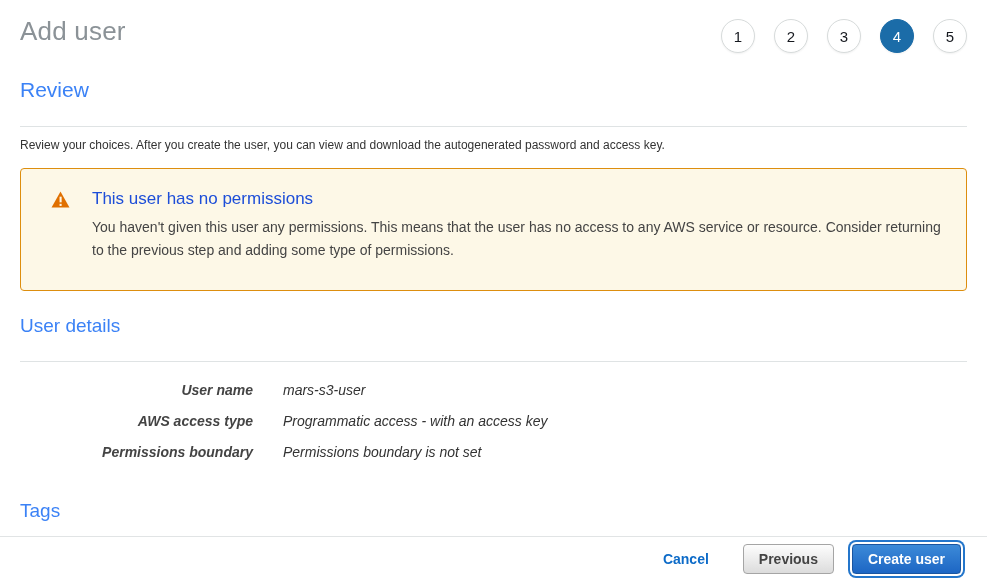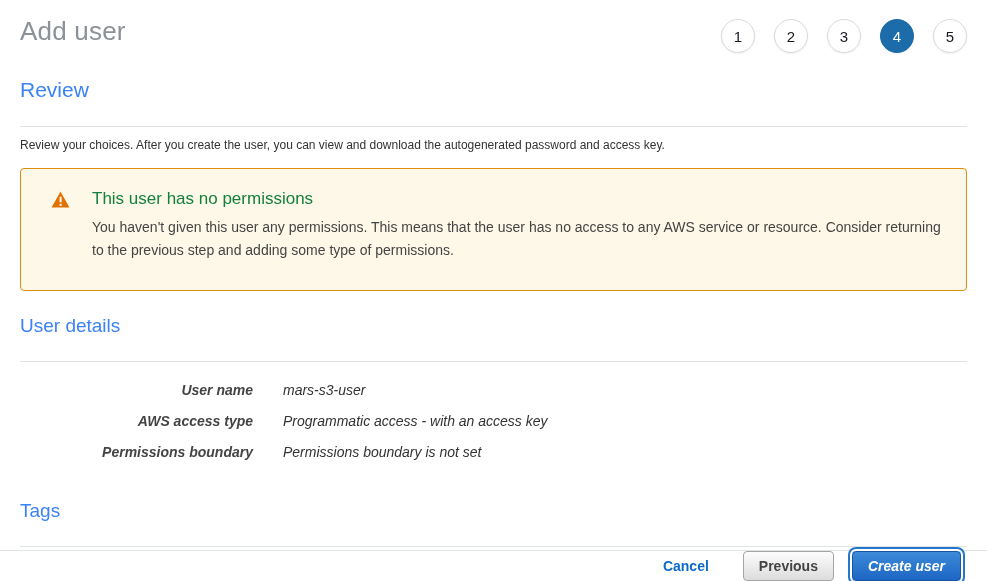--- a/index.html
+++ b/index.html
@@ -69,21 +69,21 @@
     padding: 20px 24px 22px 30px;
     display: flex;
     align-items: flex-start;
     min-height: 123px;
   }
   .warning-icon { flex: 0 0 auto; margin-top: 2px; }
   .warning-content { margin-left: 22px; }
   .warning-title {
     font-size: 17px;
     font-weight: 400;
-    color: #15803d;
+    color: #1d4ed8;
     margin-bottom: 7px;
   }
   .warning-body {
     font-size: 14px;
     color: #444;
     line-height: 23px;
     max-width: 860px;
   }
 
   
@@ -111,21 +111,21 @@
     font-style: italic;
     font-size: 14px;
     color: #333;
     margin-top: 13px;
   }
 
   
   .footer {
     position: absolute;
     left: 0; right: 0; bottom: 0;
-    height: 31px;
+    height: 45px;
     border-top: 1px solid #e1e4e5;
     background: #ffffff;
     display: flex;
     align-items: center;
     justify-content: flex-end;
     padding-right: 22px;
   }
   .cancel-link {
     color: #0d6bc8;
     font-size: 14px;
@@ -147,21 +147,20 @@
     border: 1px solid #a5a5a5;
     color: #444;
     margin-right: 18px;
   }
   .btn-primary {
     background: linear-gradient(#3c8ad8, #1d66c4);
     border: 1px solid #1a55a0;
     color: #ffffff;
     box-shadow: 0 0 0 2px #ffffff, 0 0 0 4px #2476cb;
     margin-right: 4px;
-    font-style: italic;
   }
 </style>
 </head>
 <body>
 
 <div class="header">
   <h1 class="page-title">Add user</h1>
   <div class="steps">
     <div class="step-circle">1</div>
     <div class="step-circle">2</div>

